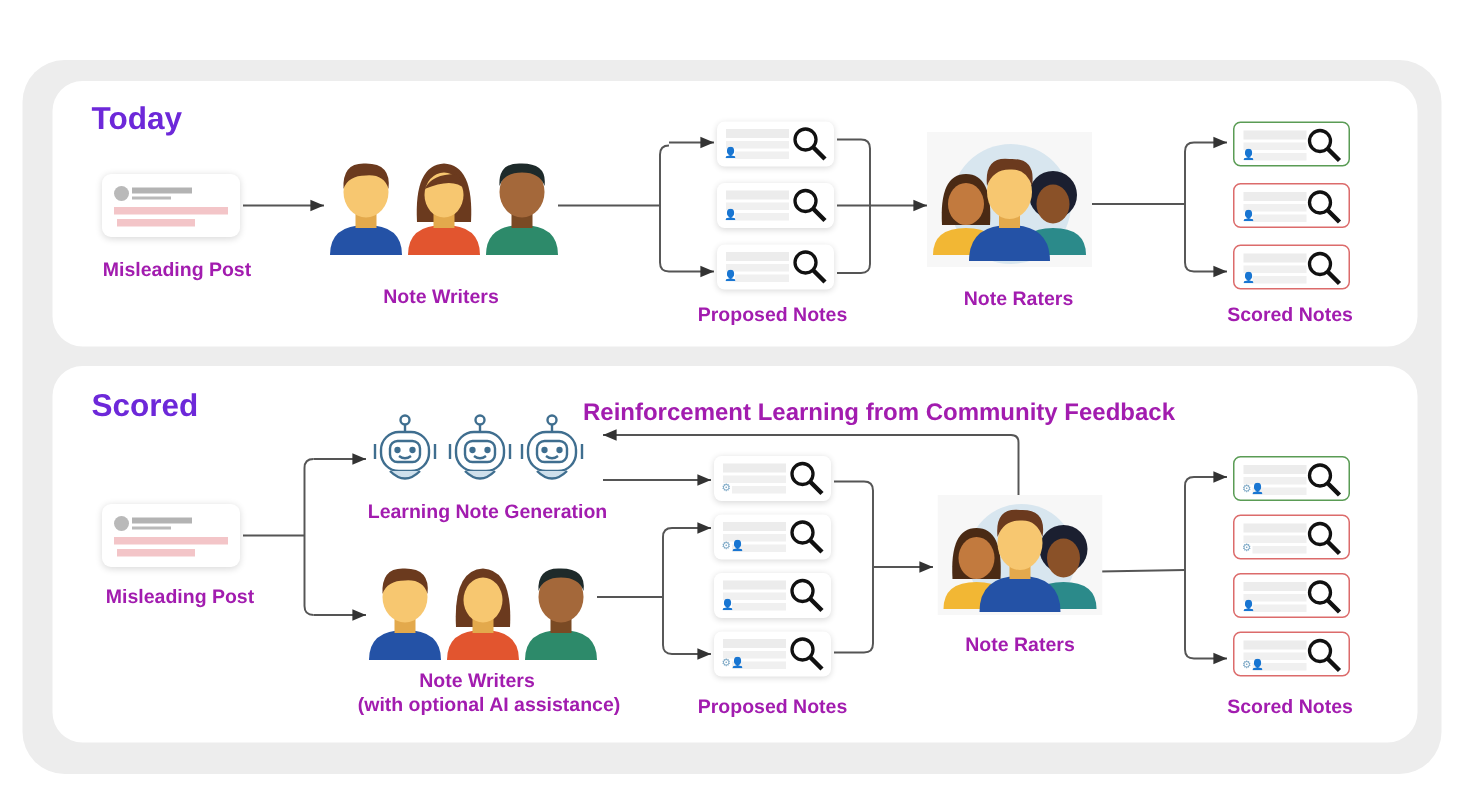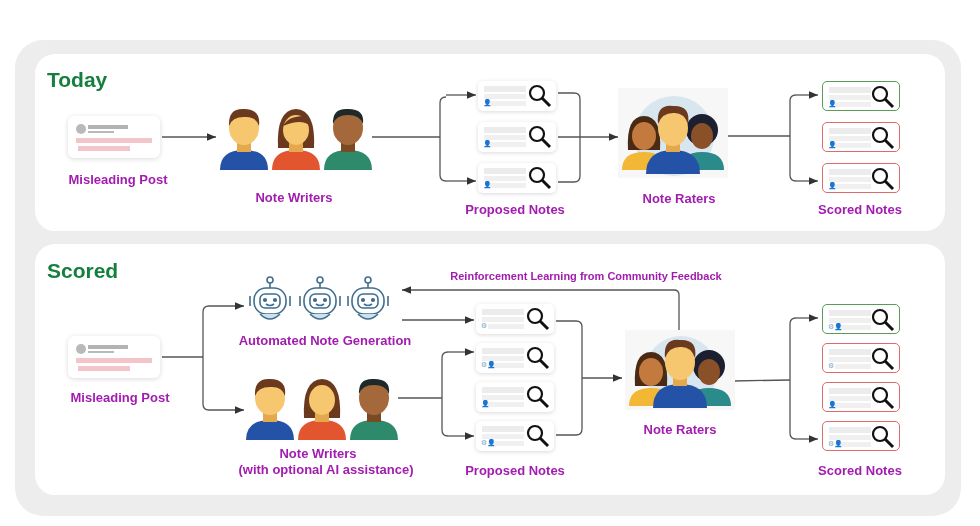--- a/index.html
+++ b/index.html
@@ -3,21 +3,21 @@
 <meta charset="utf-8">
 <style>
   html, body { margin:0; padding:0; background:#ffffff; }
   body { width:980px; height:526px; position:relative; overflow:hidden;
          font-family:"Liberation Sans", sans-serif; color:#3a3a3a; }
   .frame { position:absolute; left:15px; top:40px; width:946px; height:476px;
            background:#ededed; border-radius:28px; }
   .panel { position:absolute; background:#ffffff; border-radius:20px; }
   #panel-today { left:35px; top:54px; width:910px; height:177px; }
   #panel-future { left:35px; top:244px; width:910px; height:251px; }
-  .title { position:absolute; font-weight:bold; font-size:21px; color:#15803d; }
+  .title { position:absolute; font-weight:bold; font-size:21px; color:#6d28d9;margin-left:14px; }
   .lbl { position:absolute; font-weight:bold; font-size:13px; color:#a21caf;
          text-align:center; white-space:nowrap; transform:translateX(-50%); line-height:16px; }
   .post { position:absolute; width:92px; height:42px; background:#fff; border-radius:6px;
           box-shadow:0 1px 5px rgba(0,0,0,0.15); }
   .post .av { position:absolute; left:8px; top:8px; width:10px; height:10px; border-radius:50%; background:#b9b9b9; }
   .post .l1 { position:absolute; left:20px; top:9px; width:40px; height:4px; background:#b3b3b3; }
   .post .l2 { position:absolute; left:20px; top:15px; width:26px; height:2px; background:#b9b9b9; }
   .post .r1 { position:absolute; left:8px; top:22px; width:76px; height:5px; background:#f3c5c8; }
   .post .r2 { position:absolute; left:10px; top:30px; width:52px; height:5px; background:#f3c5c8; }
   .note { position:absolute; width:78px; height:30px; background:#fff; border-radius:5px;
@@ -239,21 +239,21 @@
         <rect x="6" y="12" width="32" height="26" rx="12"></rect>
         <rect x="12" y="18" width="20" height="14" rx="5"></rect>
         <circle cx="17" cy="24" r="1.3" fill="#3f6e8f"></circle>
         <circle cx="27" cy="24" r="1.3" fill="#3f6e8f"></circle>
         <path d="M18,28 Q22,31 26,28"></path>
         <path d="M2,20 L2,30 M42,20 L42,30"></path>
         <path d="M12,38 Q22,48 32,38" fill="#cfe0ec"></path>
       </g>
   </g>
 </svg>
-<div class="lbl" style="left:325px;top:333px;">Automated Note Generation</div>
+<div class="lbl" style="left:325px;top:333px;">Learning Note Generation</div>
 
 <svg class="icon" style="left:244px;top:376px;" width="156" height="64">
   <g transform="translate(0,-2)">
     <path d="M2,66 Q2,46 26,46 Q50,46 50,66 Z" fill="#2452a6"></path>
     <rect x="19" y="38" width="14" height="10" fill="#e3a94c"></rect>
     <ellipse cx="26" cy="24" rx="15" ry="17" fill="#f7c770"></ellipse>
     <path d="M11,22 Q10,4 26,5 Q43,5 41,22 Q38,12 26,13 Q14,13 11,22 Z" fill="#6b3a1e"></path>
   </g>
   <g transform="translate(52,-2)">
     <path d="M2,66 Q2,46 26,46 Q50,46 50,66 Z" fill="#e2552f"></path>
@@ -264,21 +264,21 @@
   <g transform="translate(104,-2)">
     <path d="M2,66 Q2,46 26,46 Q50,46 50,66 Z" fill="#2d8a6a"></path>
     <rect x="19" y="38" width="14" height="10" fill="#7a4a24"></rect>
     <ellipse cx="26" cy="24" rx="15" ry="17" fill="#a4683a"></ellipse>
     <path d="M11,20 Q10,4 26,5 Q43,5 41,20 Q38,11 26,11 Q14,11 11,20 Z" fill="#1e2a2a"></path>
   </g>
 </svg>
 <div class="lbl" style="left:318px;top:446px;">Note Writers</div>
 <div class="lbl" style="left:326px;top:462px;">(with optional AI assistance)</div>
 
-<div class="lbl" style="left:568px;top:268px;font-size:11px;padding-left:36px;">Reinforcement Learning from Community Feedback</div>
+<div class="lbl" style="left:568px;top:268px;font-size:16px;padding-left:36px;">Reinforcement Learning from Community Feedback</div>
 
 <div class="note" style="left:476px;top:304px;">
     <div class="n1"></div>
     <div class="n2"></div>
     <div class="n3"></div>
     <span class="mini" style="color:#7aa6c4">⚙</span>
     <svg class="mag" width="24" height="24">
       <circle cx="9" cy="9" r="7" stroke="#111" stroke-width="2.2" fill="none"></circle>
       <line x1="14" y1="14" x2="22" y2="22" stroke="#111" stroke-width="3"></line>
     </svg>

